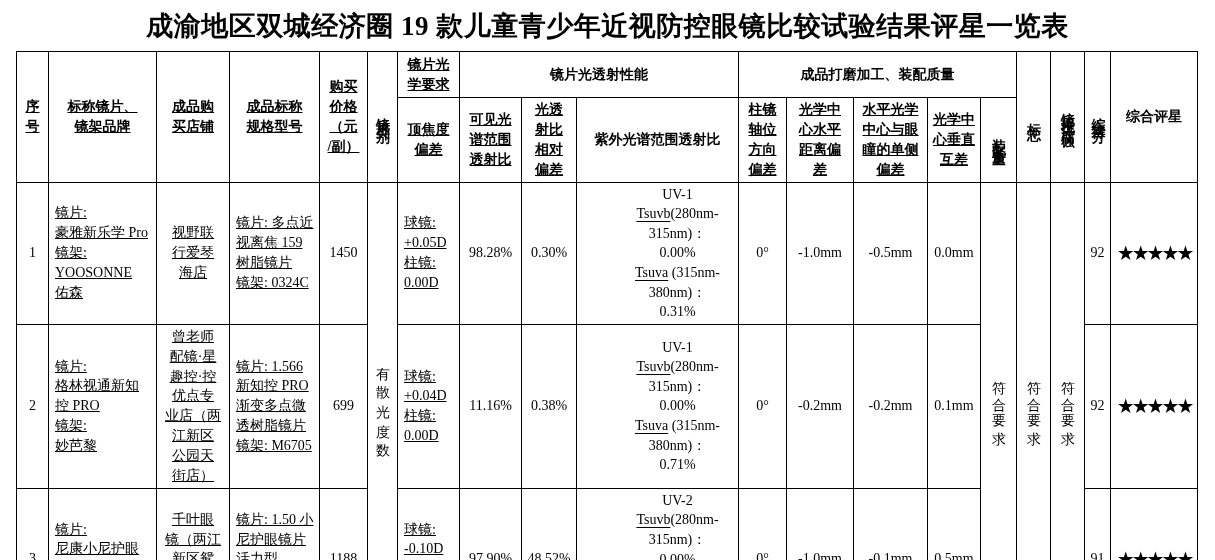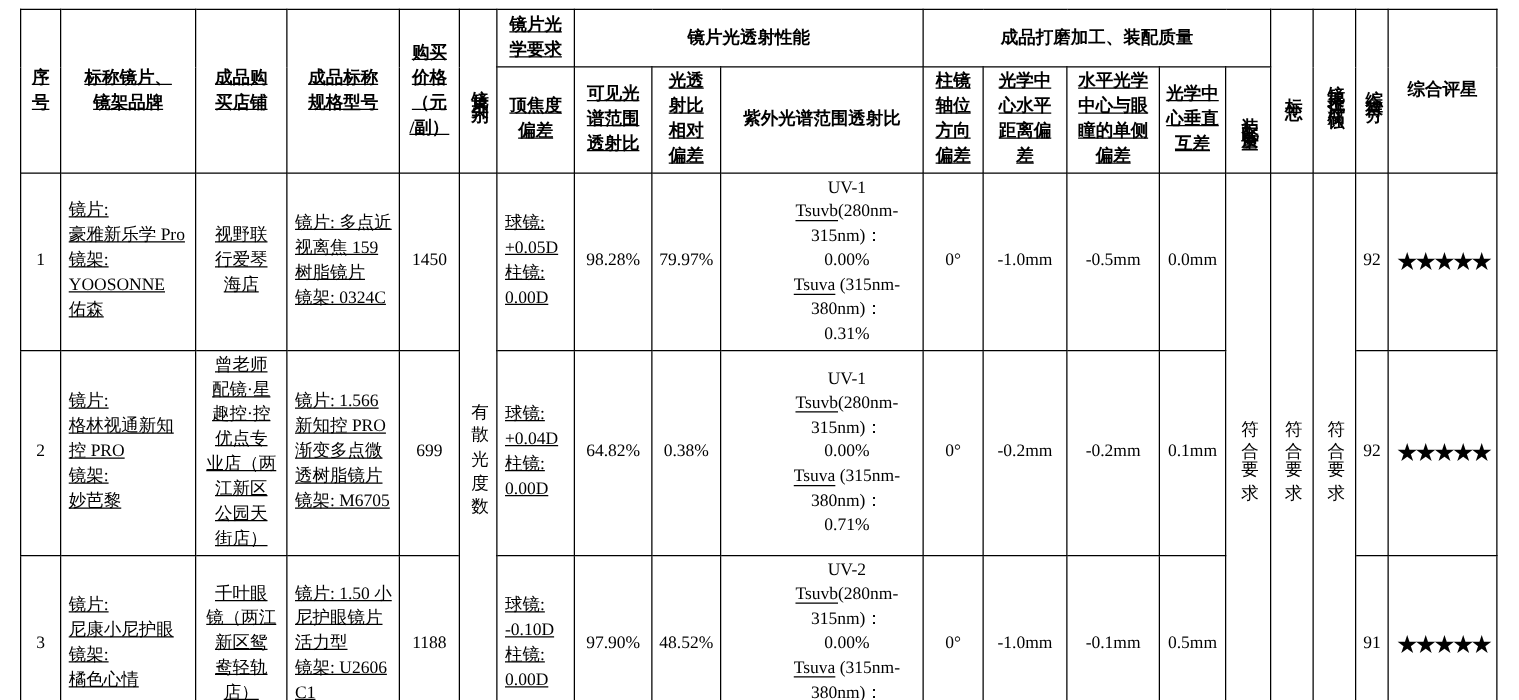--- a/index.html
+++ b/index.html
@@ -26,20 +26,21 @@
   thead tr.h2 { height:80px; }
   tbody tr.r1 { height:98px; }
   tbody tr.r2 { height:157px; }
   tbody tr.r3 { height:95px; }
 </style>
 </head>
 <body>
 
 <div class="canvas">
 
+  <div class="page-title">成渝地区双城经济圈 19 款儿童青少年近视防控眼镜比较试验结果评星一览表</div>
 
   <table class="results">
     <colgroup>
       <col style="width:32px">
         <col style="width:108px">
         <col style="width:73px">
         <col style="width:90px">
       <col style="width:48px">
         <col style="width:30px">
         <col style="width:62px">
@@ -124,21 +125,21 @@
 视离焦 159
 树脂镜片
 镜架: 0324C</td>
         <td>1450</td>
         <td rowspan="3"><span class="vert sp-l">有散光度数</span></td>
         <td class="pre left">球镜:
 +0.05D
 柱镜:
 0.00D</td>
         <td>98.28%</td>
-        <td>79.97%</td>
+        <td>0.30%</td>
         <td class="uv">
           <div>UV-1</div>
           <div><span class="misspell">Tsuvb</span><span>(280nm-315nm)：</span></div>
           <div>0.00%</div>
           <div><span class="misspell">Tsuva</span><span> (315nm-380nm)：</span></div>
           <div>0.31%</div>
         </td>
         <td>0°</td>
         <td>-1.0mm</td>
         <td>-0.5mm</td>
@@ -168,21 +169,21 @@
         <td class="pre left">镜片: 1.566
 新知控 PRO
 渐变多点微
 透树脂镜片
 镜架: M6705</td>
         <td>699</td>
         <td class="pre left">球镜:
 +0.04D
 柱镜:
 0.00D</td>
-        <td>64.82%</td>
+        <td>11.16%</td>
         <td>0.38%</td>
         <td class="uv">
           <div>UV-1</div>
           <div><span class="misspell">Tsuvb</span><span>(280nm-315nm)：</span></div>
           <div>0.00%</div>
           <div><span class="misspell">Tsuva</span><span> (315nm-380nm)：</span></div>
           <div>0.71%</div>
         </td>
         <td>0°</td>
         <td>-0.2mm</td>

